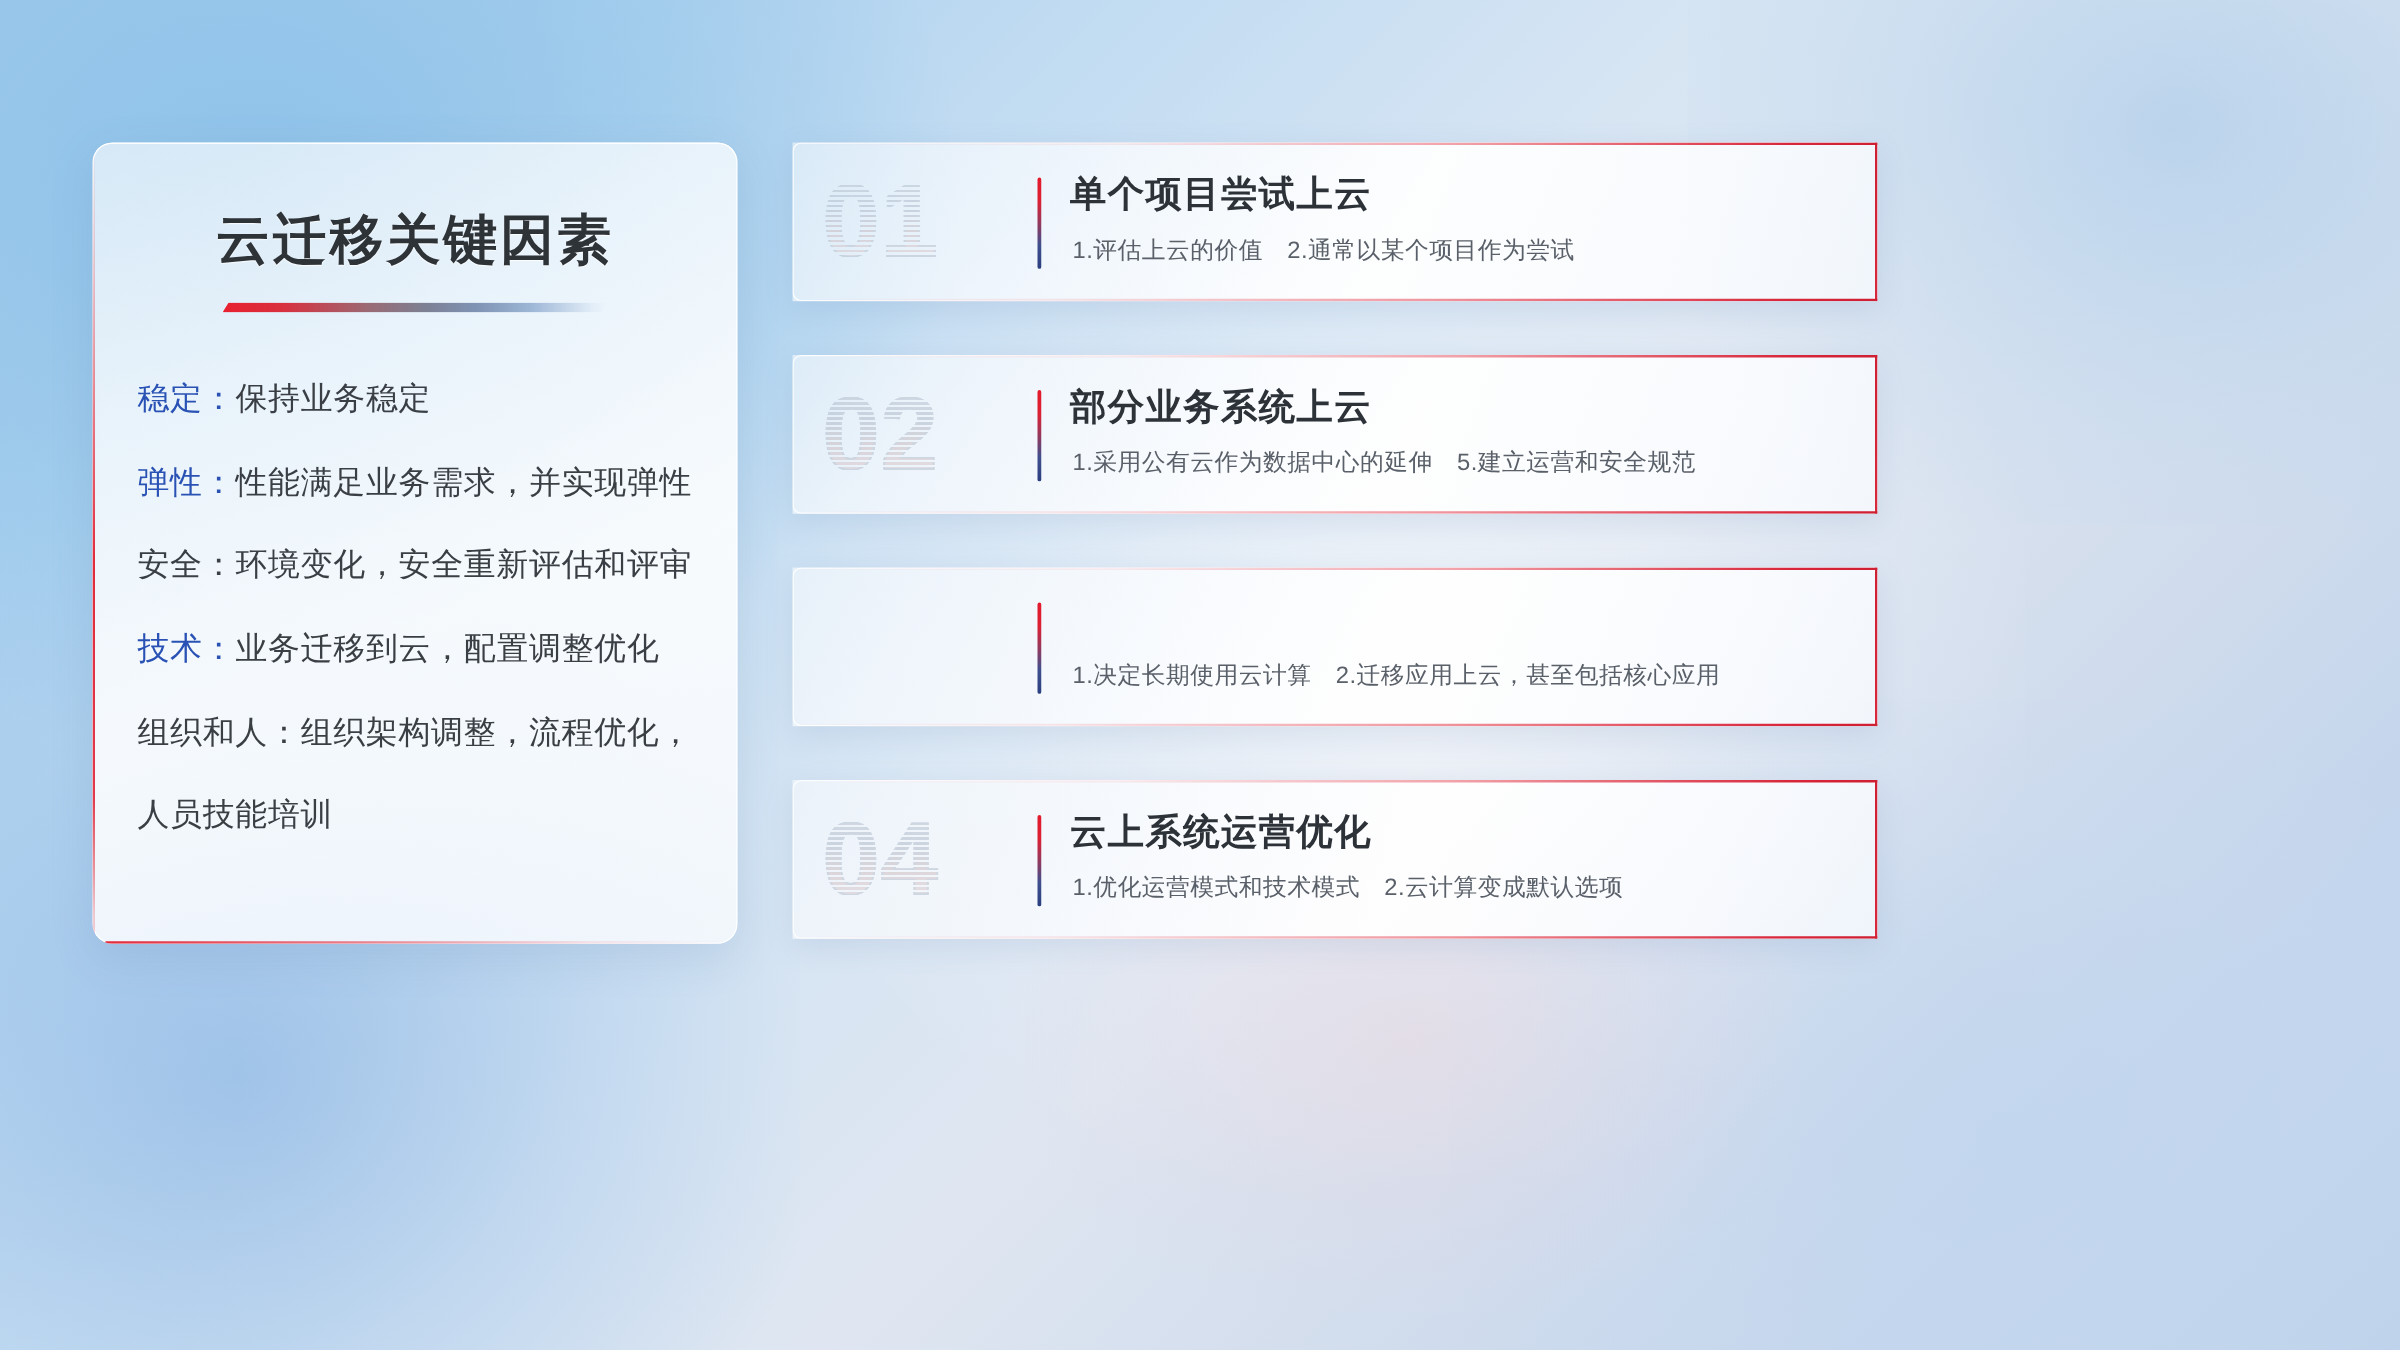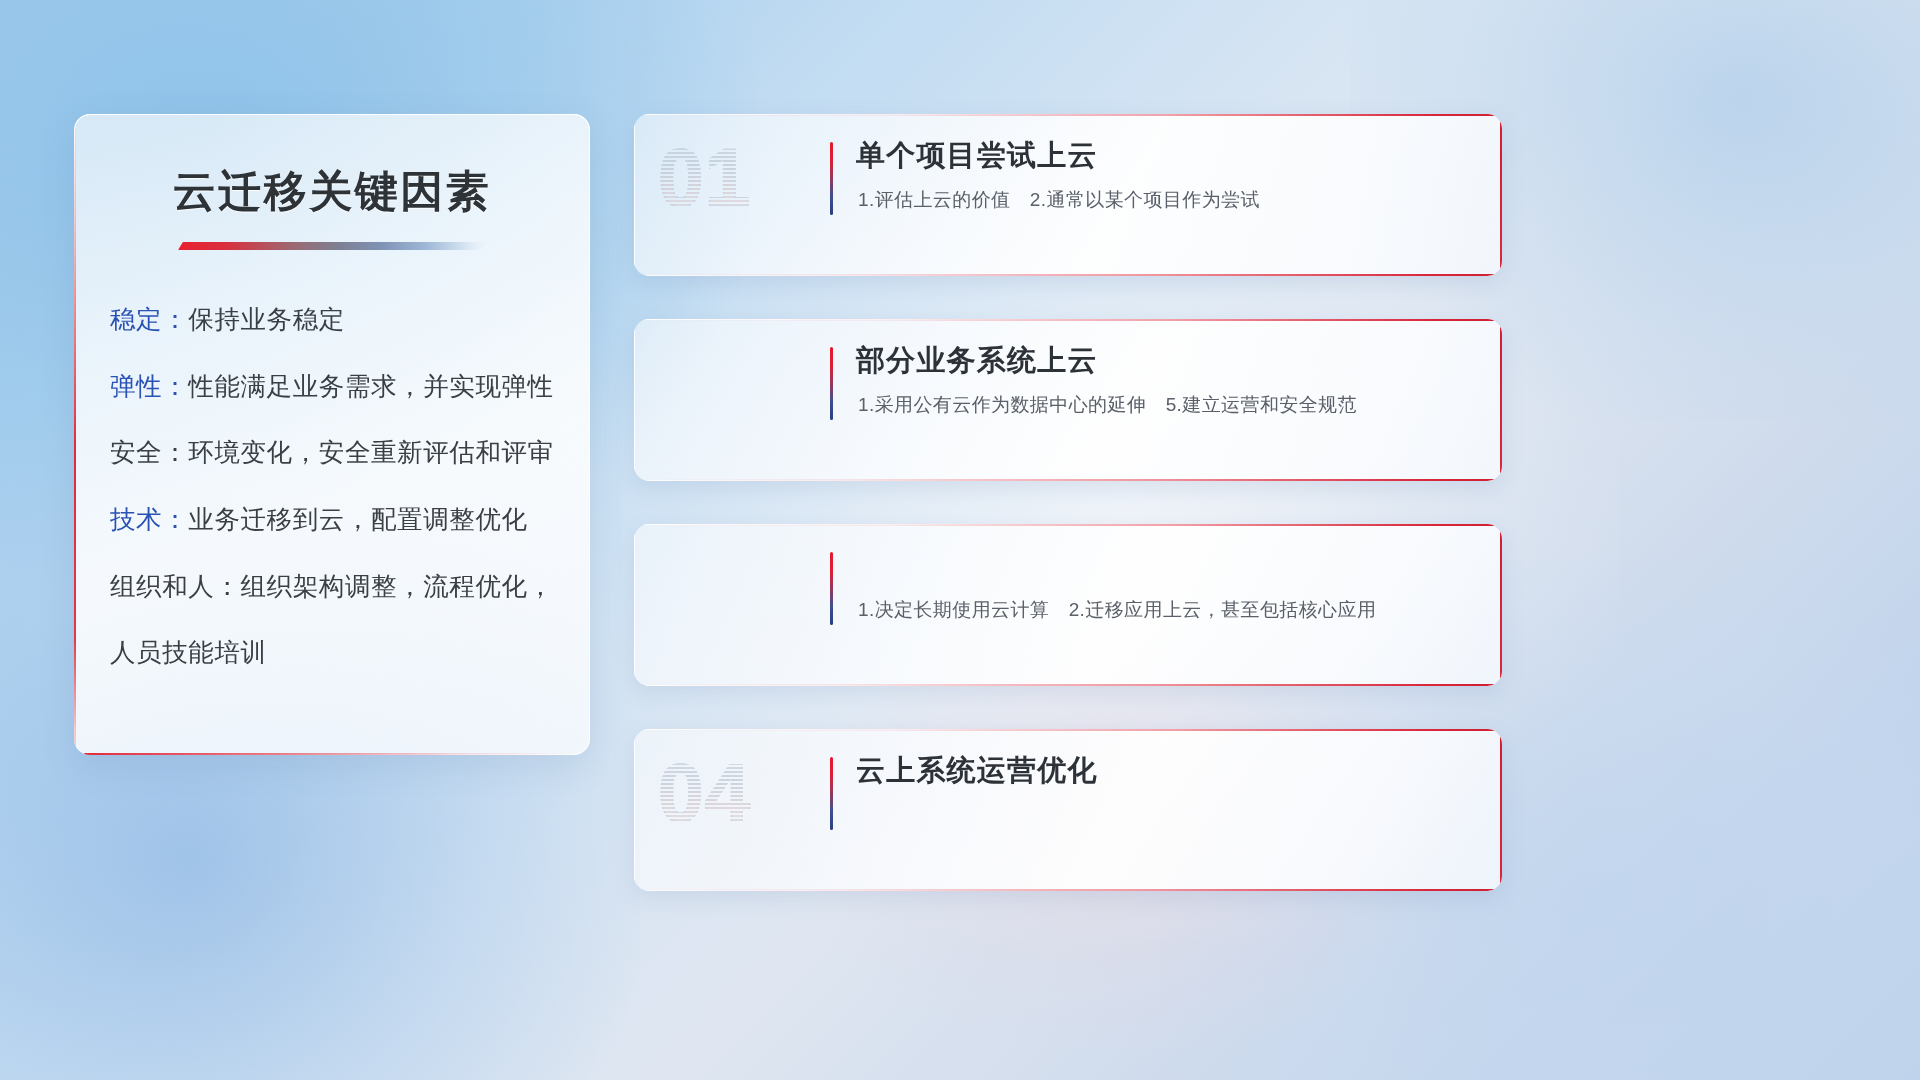--- a/index.html
+++ b/index.html
@@ -64,21 +64,21 @@
     font-size:25.5px;color:#3a3f45;line-height:1.32;margin-bottom:33px;
     letter-spacing:0.6px;white-space:nowrap;
   }
   .panel-line:last-child{margin-bottom:0;}
   .panel-line .k{color:#2952b4;}
   .panel-line .k.plain{color:#3a3f45;}
 
   
   .cards{position:absolute;left:634px;top:114px;width:868px;z-index:3;}
   .card{
-    position:relative;height:162px;margin-bottom:43px;border-radius:15px;
+    position:relative;height:127px;margin-bottom:43px;border-radius:0;
     background:linear-gradient(118deg,rgba(255,255,255,0.52) 0%,rgba(250,252,255,0.78) 26%,rgba(255,255,255,0.95) 56%,rgba(252,253,255,0.88) 82%,rgba(248,251,255,0.8) 100%);
     box-shadow:0 7px 22px rgba(95,130,175,0.15);
     overflow:hidden;
   }
   .card:last-child{margin-bottom:0;}
   .card .hairline{
     position:absolute;inset:0;border-radius:7px;pointer-events:none;
     border:1px solid rgba(255,255,255,0.9);
   }
   .card .edge-t{
@@ -174,20 +174,21 @@
     <div class="card-bar"></div>
     <div class="card-title">单个项目尝试上云</div>
     <div class="card-sub">1.评估上云的价值　2.通常以某个项目作为尝试</div>
   </div>
 
   <div class="card">
     <div class="hairline"></div>
     <div class="edge-t"></div>
     <div class="edge-r"></div>
     <div class="edge-b"></div>
+    <div class="card-num"><span>02</span></div>
     <div class="card-bar"></div>
     <div class="card-title">部分业务系统上云</div>
     <div class="card-sub">1.采用公有云作为数据中心的延伸　5.建立运营和安全规范</div>
   </div>
 
   <div class="card">
     <div class="hairline"></div>
     <div class="edge-t"></div>
     <div class="edge-r"></div>
     <div class="edge-b"></div>
@@ -196,15 +197,16 @@
   </div>
 
   <div class="card">
     <div class="hairline"></div>
     <div class="edge-t"></div>
     <div class="edge-r"></div>
     <div class="edge-b"></div>
     <div class="card-num"><span>04</span></div>
     <div class="card-bar"></div>
     <div class="card-title">云上系统运营优化</div>
+    <div class="card-sub">1.优化运营模式和技术模式　2.云计算变成默认选项</div>
   </div>
 
 </div>
 
 </body></html>

